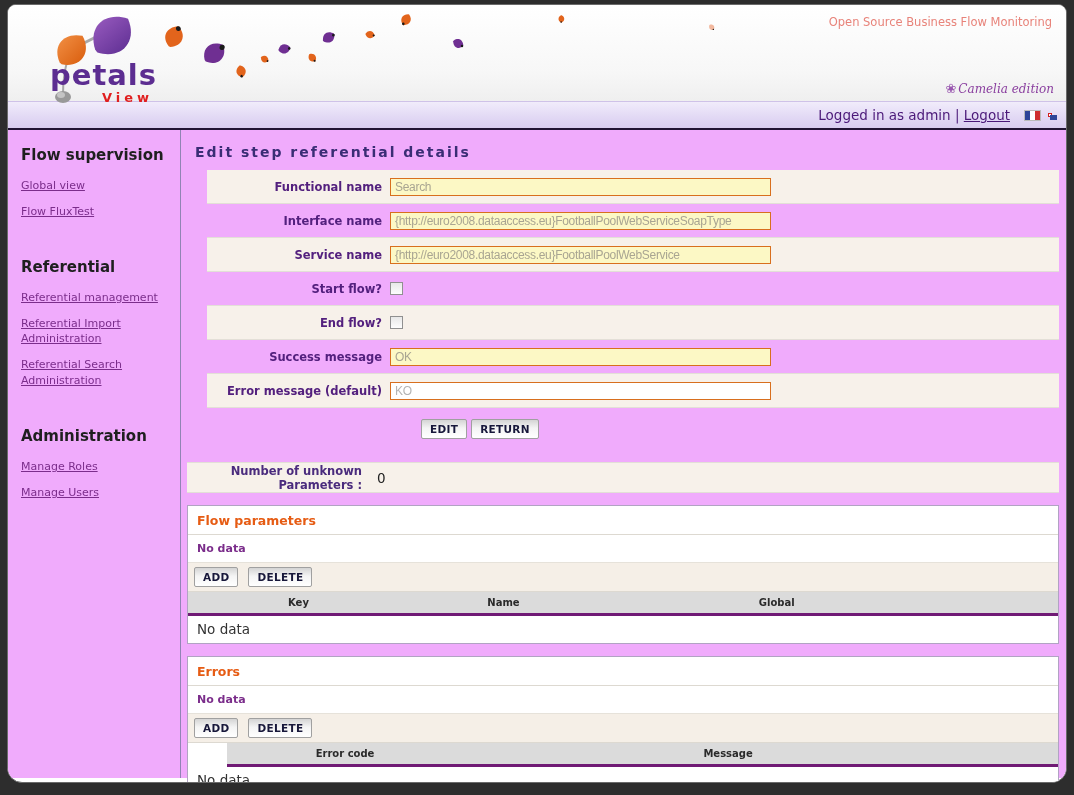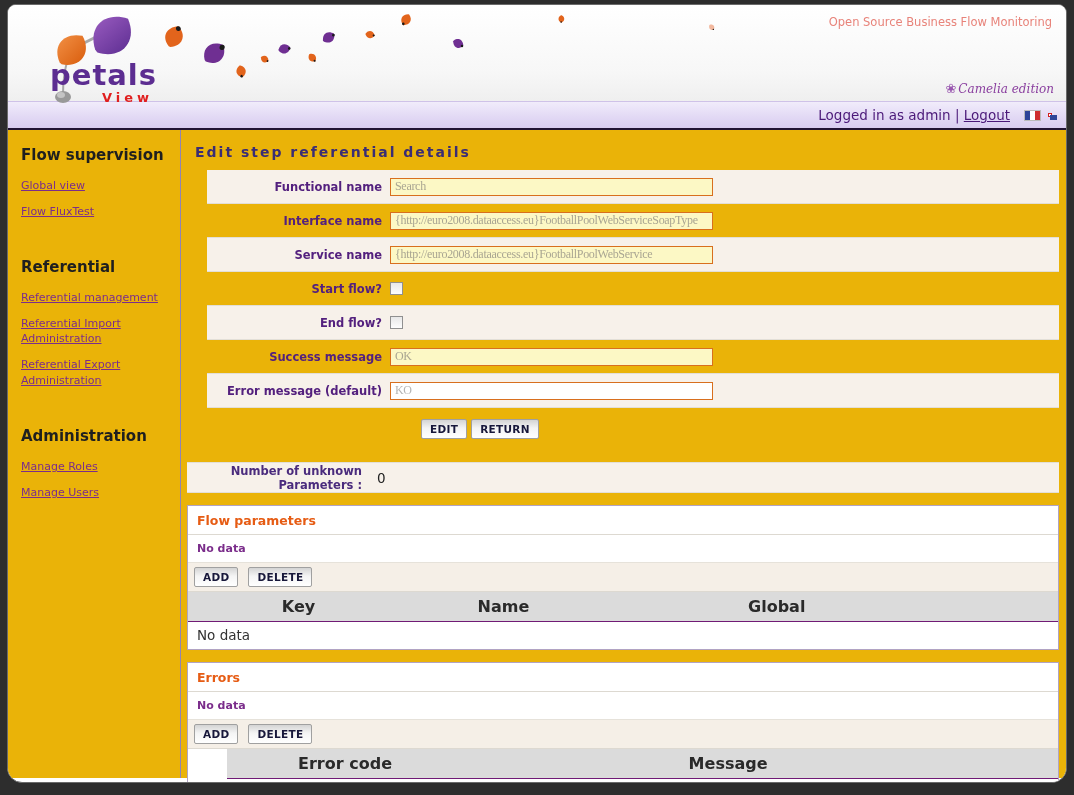--- a/index.html
+++ b/index.html
@@ -69,21 +69,21 @@
   .flag-us {
     position: relative; width: 15px; height: 10px;
     background: repeating-linear-gradient(180deg, #c23030 0 1px, #fff 1px 2px);
   }
   .flag-us::after {
     content: ""; position: absolute; left: 0; top: 0; width: 7px; height: 5px;
     background: #2e4598;
   }
 
   
-  .content { display: flex; background: #eab308; height: 648px; }
+  .content { display: flex; background: #f0abfc; height: 648px; }
   .sidebar { width: 172px; padding: 16px 10px 0 13px; flex: none; }
   .side-heading {
     font-size: 15px; font-weight: bold; color: #1f1f1f;
     margin: 0 0 14px 0;
   }
   .side-gap { height: 29px; }
   .side-link {
     display: block; color: #7b2d8b; text-decoration: underline;
     font-size: 11px; line-height: 1.42; margin-bottom: 10px; cursor: pointer;
   }
@@ -100,23 +100,23 @@
   .form-row {
     display: flex; align-items: center; min-height: 34px;
     border-bottom: 1px solid #e3dfd7; padding: 3px 0; margin-left: 20px;
   }
   .form-row.odd { background: #f7f1ea; }
   .flabel {
     width: 183px; flex: none; text-align: right; padding-right: 8px;
     font-size: 11.5px; font-weight: bold; color: #53207e;
   }
   .finput {
-    width: 323px; height: 18px;
+    width: 381px; height: 18px;
     border: 1px solid #d86f1e;
-    font-family: Liberation Serif, serif;
+    font-family: Liberation Sans, sans-serif;
     font-size: 12px; color: #a9a592; padding: 1px 4px;
     letter-spacing: -0.3px;
   }
   .finput.yellow { background: #fcf8c5; }
   .finput.white  { background: #ffffff; color: #b4b4b4; }
   .fcheck {
     appearance: none; -webkit-appearance: none;
     width: 13px; height: 13px; margin: 0;
     border: 1px solid #909090; background: linear-gradient(180deg, #e8e8e8, #fdfdfd);
   }
@@ -147,23 +147,23 @@
   }
   .box-nodata {
     color: #7b2d8b; font-size: 11px; font-weight: bold;
     padding: 7px 9px; border-bottom: 1px solid #e6e2da;
   }
   .box-buttons {
     background: #f5efe7; padding: 4px 6px; display: flex; gap: 10px;
     border-bottom: 1px solid #ddd9d1;
   }
   .box-thead {
-    background: #dbdbdb; border-bottom: 1px solid #701a75;
+    background: #dbdbdb; border-bottom: 3px solid #701a75;
     display: grid; padding: 5px 8px;
-    font-size: 16px; font-weight: bold; color: #2a2a2a; text-align: center;
+    font-size: 10px; font-weight: bold; color: #2a2a2a; text-align: center;
   }
   .thead-flow { grid-template-columns: 24% 24% 40% 12%; }
   .thead-err  { grid-template-columns: 27% 67% 6%; margin-left: 39px; }
   .box-empty { padding: 5px 9px 6px; font-size: 13.5px; color: #333; }
 </style>
 </head>
 <body>
 
 <div class="frame">
   <div class="window">
@@ -290,21 +290,21 @@
     <div class="content">
 
       <div class="sidebar">
         <div class="side-heading">Flow supervision</div>
         <a class="side-link">Global view</a>
         <a class="side-link">Flow FluxTest</a>
         <div class="side-gap"></div>
         <div class="side-heading">Referential</div>
         <a class="side-link">Referential management</a>
         <a class="side-link">Referential Import Administration</a>
-        <a class="side-link">Referential Export Administration</a>
+        <a class="side-link">Referential Search Administration</a>
         <div class="side-gap"></div>
         <div class="side-heading">Administration</div>
         <a class="side-link">Manage Roles</a>
         <a class="side-link">Manage Users</a>
       </div>
 
       <div class="main">
         <div class="page-title">Edit step referential details</div>
 
         <div>

